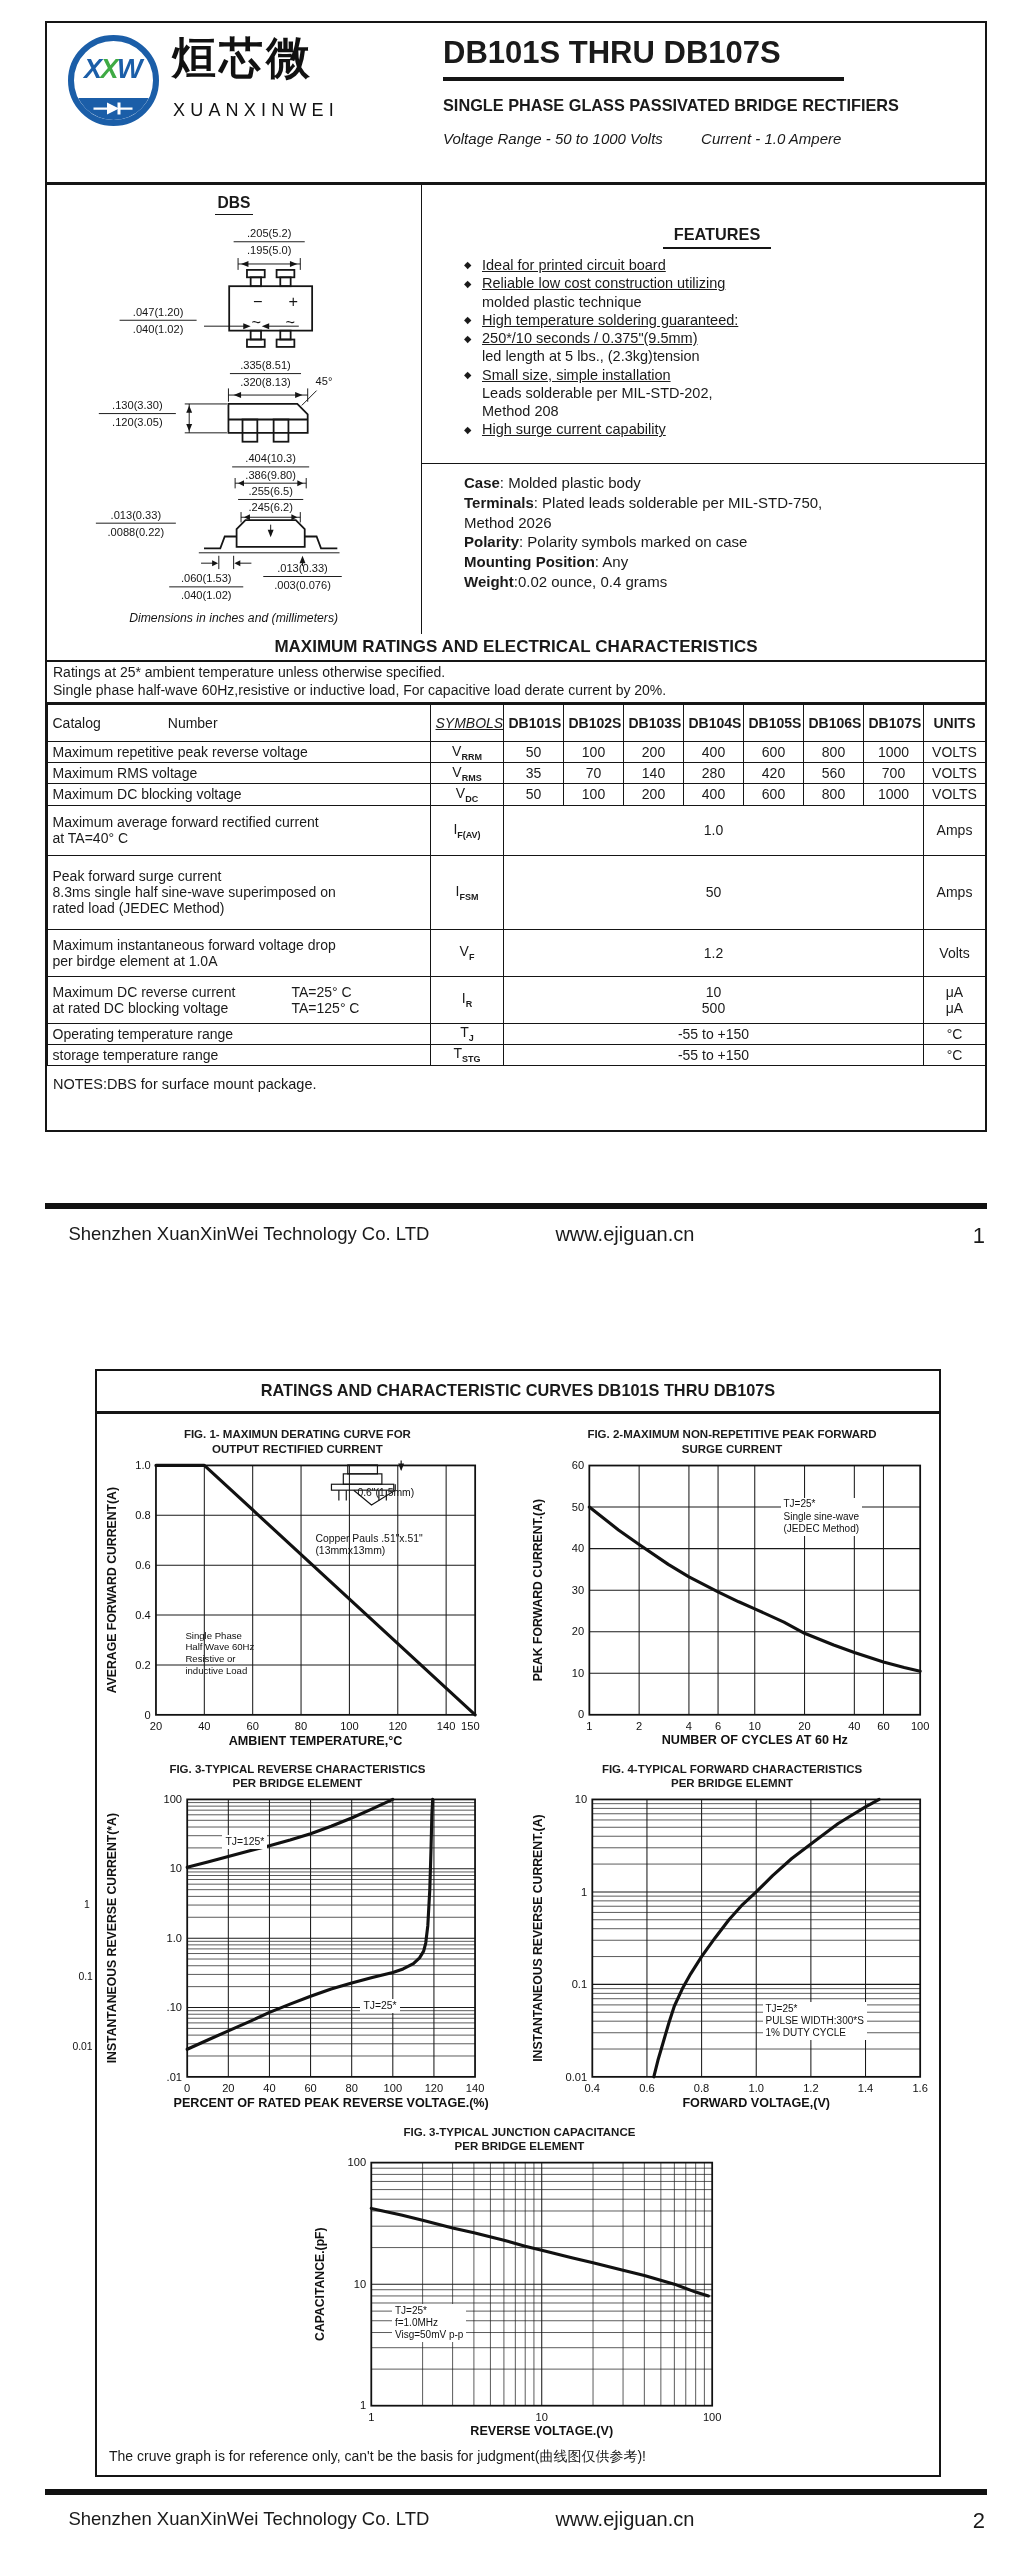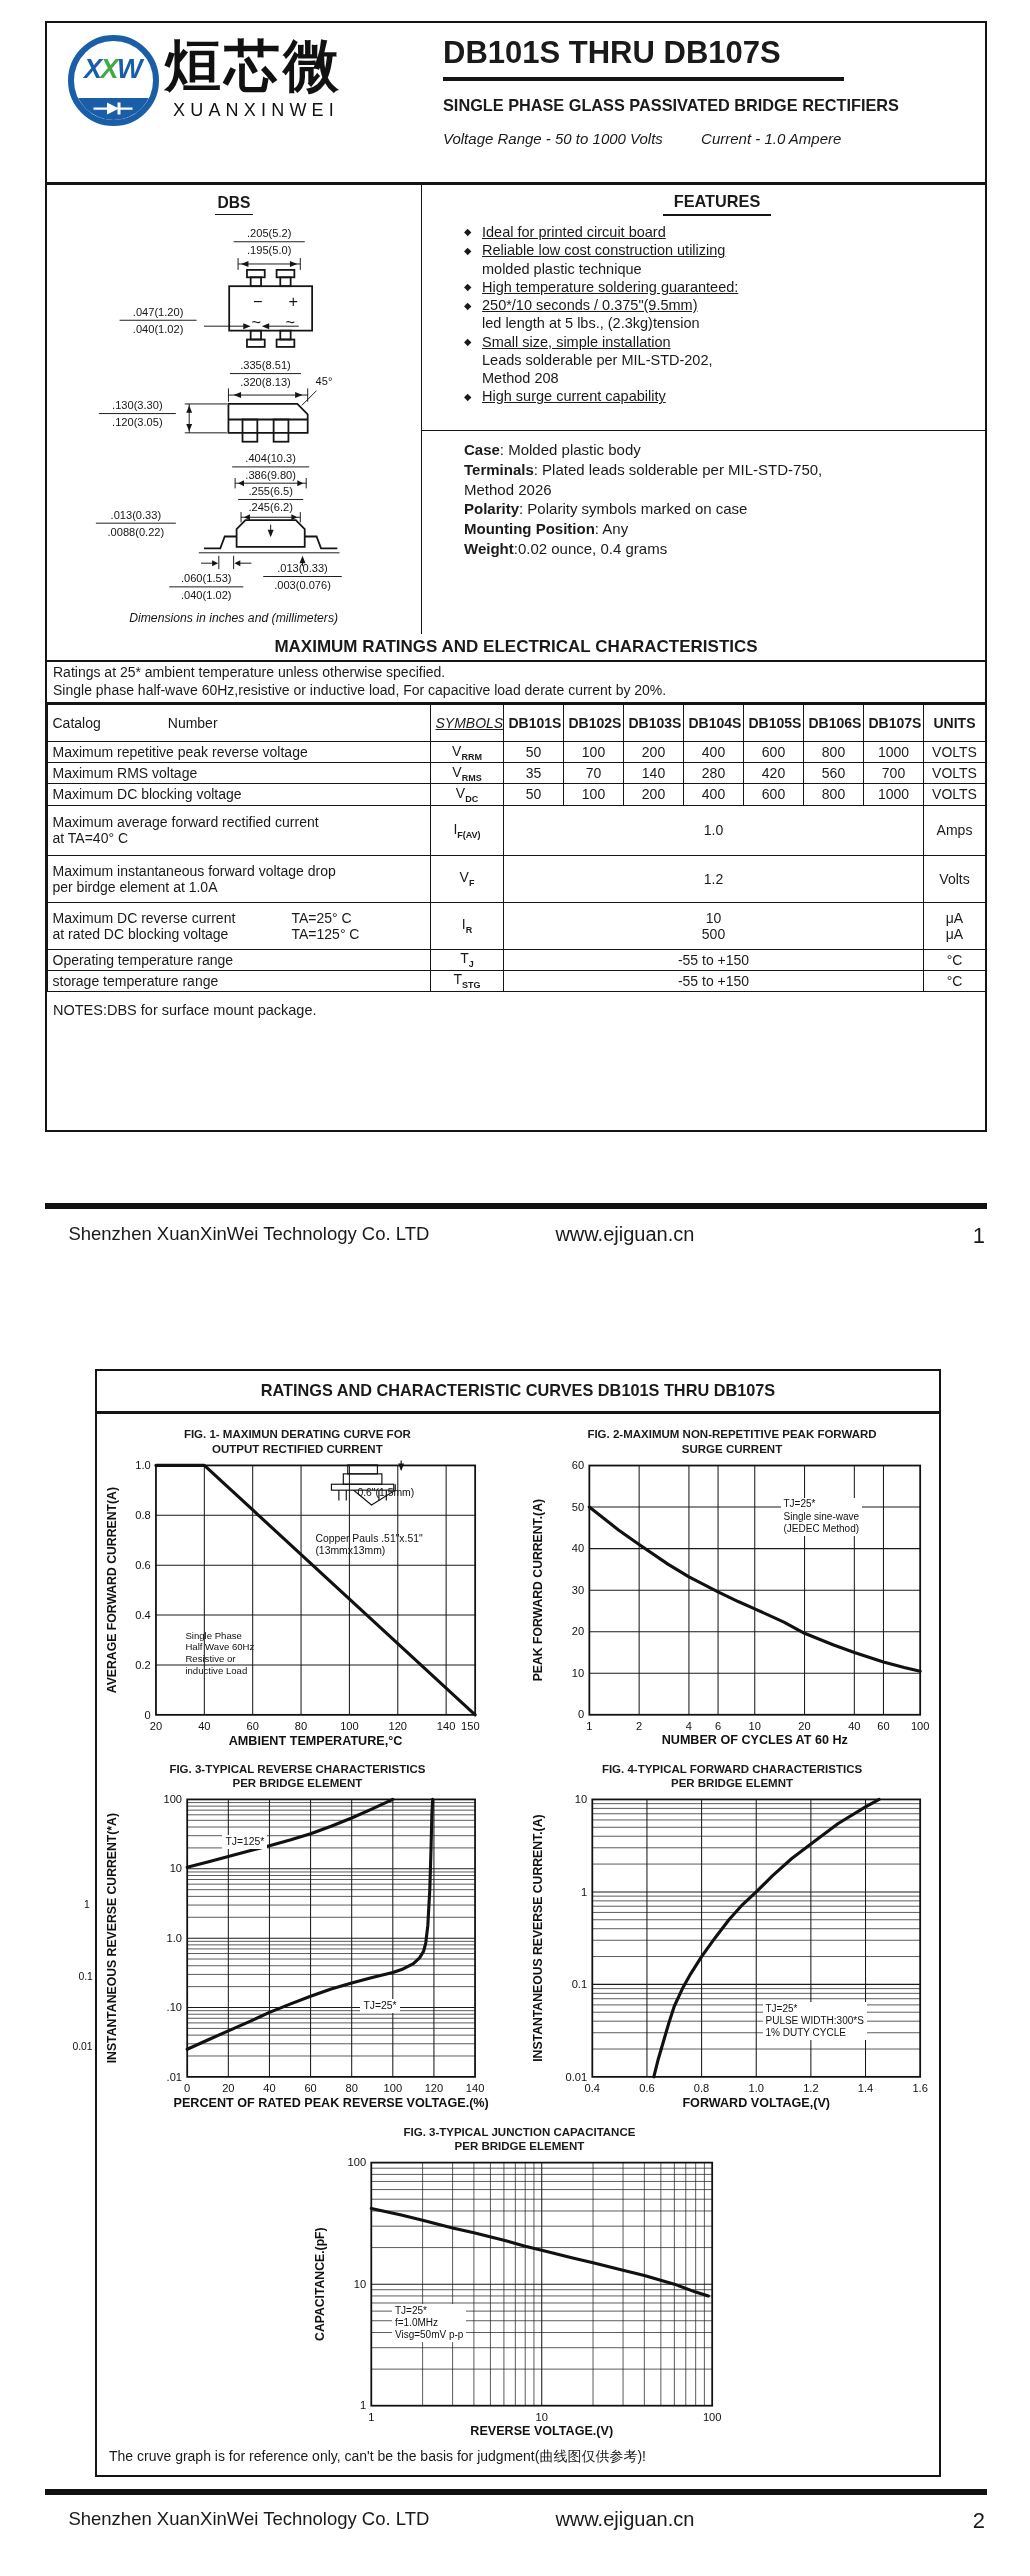--- a/index.html
+++ b/index.html
@@ -5,35 +5,35 @@
   html,body{margin:0;padding:0;}
   body{width:1031px;height:2576px;background:#ffffff;font-family:"Liberation Sans",sans-serif;color:#1a1a1a;position:relative;}
   
   .page1{position:absolute;left:45px;top:21px;width:942px;height:1111px;border:2.2px solid #151515;box-sizing:border-box;background:#fff;}
   .p1-header{height:162px;border-bottom:3px solid #151515;display:flex;box-sizing:border-box;}
   .logo-area{width:375px;position:relative;}
   .logo-circle{position:absolute;left:21px;top:12px;width:91px;height:91px;border-radius:50%;border:6.7px solid #1b5ea8;box-sizing:border-box;overflow:hidden;background:#fff;}
   .logo-mono{position:absolute;left:0;top:13.4px;width:77px;text-align:center;font-weight:bold;font-style:italic;font-size:27px;letter-spacing:-1.5px;}
   .logo-band{position:absolute;left:0;bottom:0;width:77px;height:22px;background:#1b5ea8;}
   .logo-band svg{display:block;margin:3px auto 0;}
-  .logo-cn{position:absolute;left:118px;top:6px;font-weight:bold;font-size:56px;letter-spacing:3px;color:#111;}
+  .logo-cn{position:absolute;left:125px;top:6px;font-weight:bold;font-size:44px;letter-spacing:3px;color:#111;}
   .logo-en{position:absolute;left:126px;top:77px;font-size:18px;letter-spacing:5.2px;color:#111;font-weight:500;}
   .title-area{flex:1;padding:12px 7.4px 0 21px;box-sizing:border-box;}
   .main-title{font-size:31px;font-weight:bold;letter-spacing:0px;}
   .title-rule{height:3.7px;background:#151515;width:401px;margin:6px 0 15px 0;}
   .sub-title{font-size:16.3px;font-weight:bold;}
   .range-line{margin-top:15px;font-style:italic;font-size:15px;}
   .range-line .cur{margin-left:34px;margin-top:32px;}
   .p1-body{display:flex;height:449px;box-sizing:border-box;}
   .pkg-col{width:375px;border-right:1.5px solid #151515;position:relative;box-sizing:border-box;}
   .pkg-title{position:absolute;left:0;top:9px;width:100%;text-align:center;}
   .pkg-title span{display:inline-block;font-weight:bold;font-size:15.6px;border-bottom:1.5px solid #151515;padding:0 3px 1.5px;}
   .pkg-svg{position:absolute;left:0;top:0;width:100%;height:100%;}
   .feat-col{flex:1;display:flex;flex-direction:column;}
-  .features{height:246px;border-bottom:1.5px solid #151515;box-sizing:border-box;padding:7.4px 15px 0 42px;}
+  .features{height:246px;border-bottom:1.5px solid #151515;box-sizing:border-box;padding:7.4px 15px 0 42px;margin-top:33px;}
   .sec-head{text-align:center;margin-bottom:7.4px;}
   .sec-head span{display:inline-block;font-size:16.3px;font-weight:bold;border-bottom:2.2px solid #151515;padding:0 10.4px 2.2px;}
   .feat-item{font-size:14.5px;line-height:1.26;text-decoration:underline;}
   .feat-item .bullet{display:inline-block;width:18px;font-size:9.6px;vertical-align:1.5px;}
   .feat-cont{padding-left:18px;font-size:14.5px;line-height:1.26;}
   .mech{flex:1;padding:9px 15px 0 42px;}
   .mech-line{font-size:15px;line-height:1.32;}
   .mech-line b{font-weight:bold;}
   .banner{height:28px;border-bottom:2.2px solid #151515;box-sizing:border-box;text-align:center;font-weight:bold;font-size:17px;line-height:25px;}
   .ratenotes{height:42px;border-bottom:2.2px solid #151515;box-sizing:border-box;padding:2.2px 6px;font-size:14px;line-height:1.25;}
@@ -310,20 +310,30 @@
           <td class="c">1000</td>
       <td class="c">VOLTS</td>
     </tr>
     <tr style="height:50px">
       <td>
             <div>Maximum average forward rectified current</div>
             <div>at TA=40° C</div>
           </td>
       <td class="sym"><span>I</span><sub>F(AV)</sub></td>
       <td class="c" colspan="7">1.0</td>
+      <td class="c">Amps</td>
+    </tr>
+    <tr style="height:74px">
+      <td>
+            <div>Peak forward surge current</div>
+            <div>8.3ms single half sine-wave superimposed on</div>
+            <div>rated load (JEDEC Method)</div>
+          </td>
+      <td class="sym"><span>I</span><sub>FSM</sub></td>
+      <td class="c" colspan="7">50</td>
       <td class="c">Amps</td>
     </tr>
     <tr style="height:47px">
       <td>
             <div>Maximum instantaneous forward voltage drop</div>
             <div>per birdge element at 1.0A</div>
           </td>
       <td class="sym"><span>V</span><sub>F</sub></td>
       <td class="c" colspan="7">1.2</td>
       <td class="c">Volts</td>

